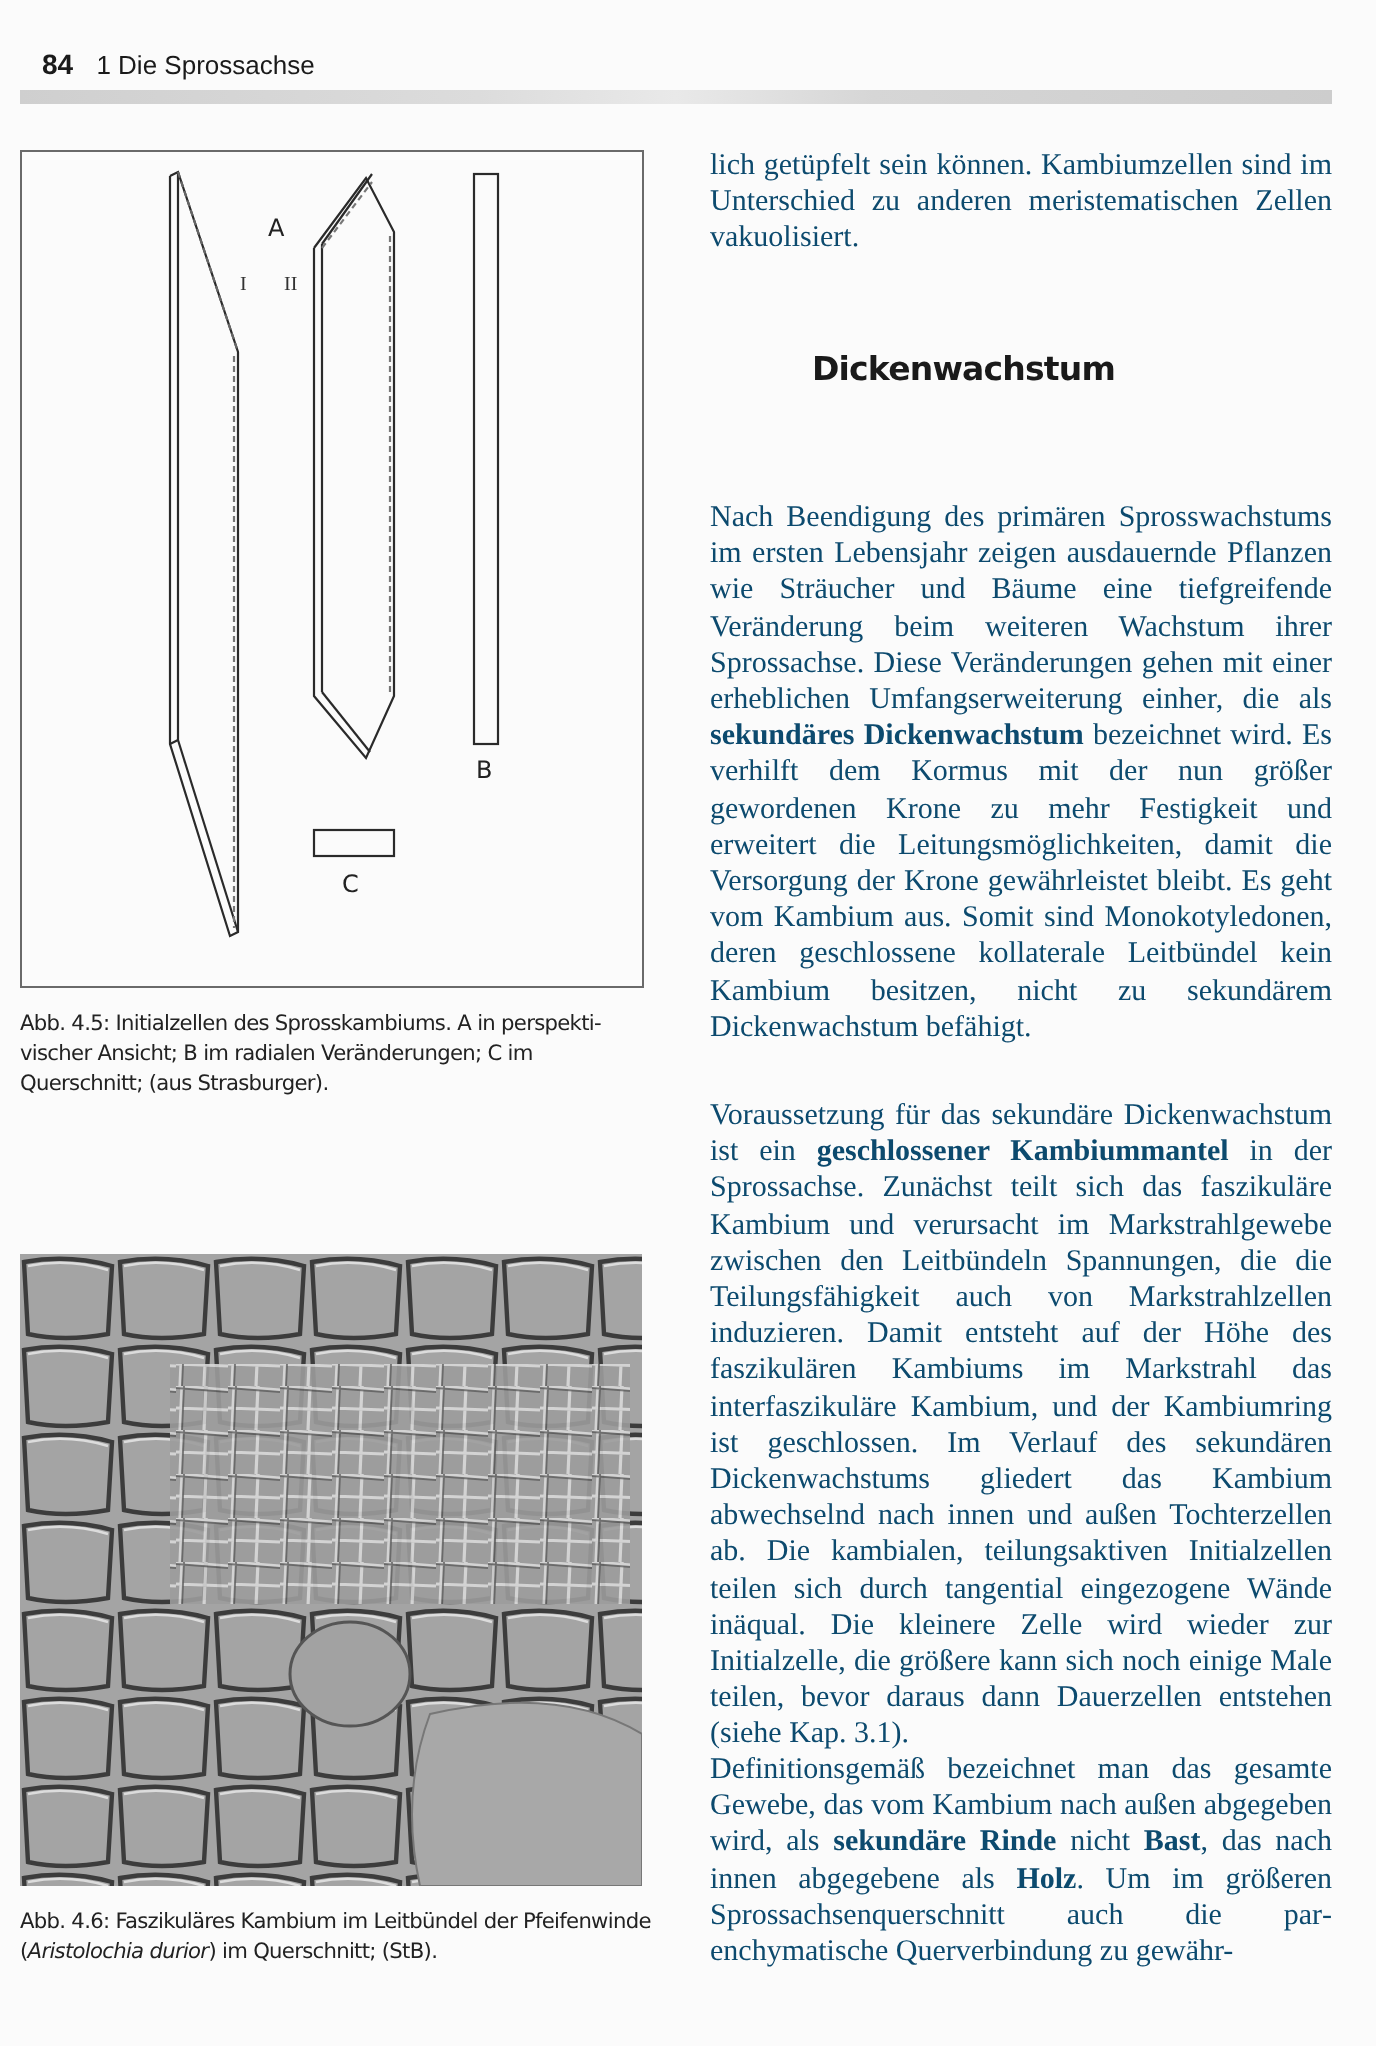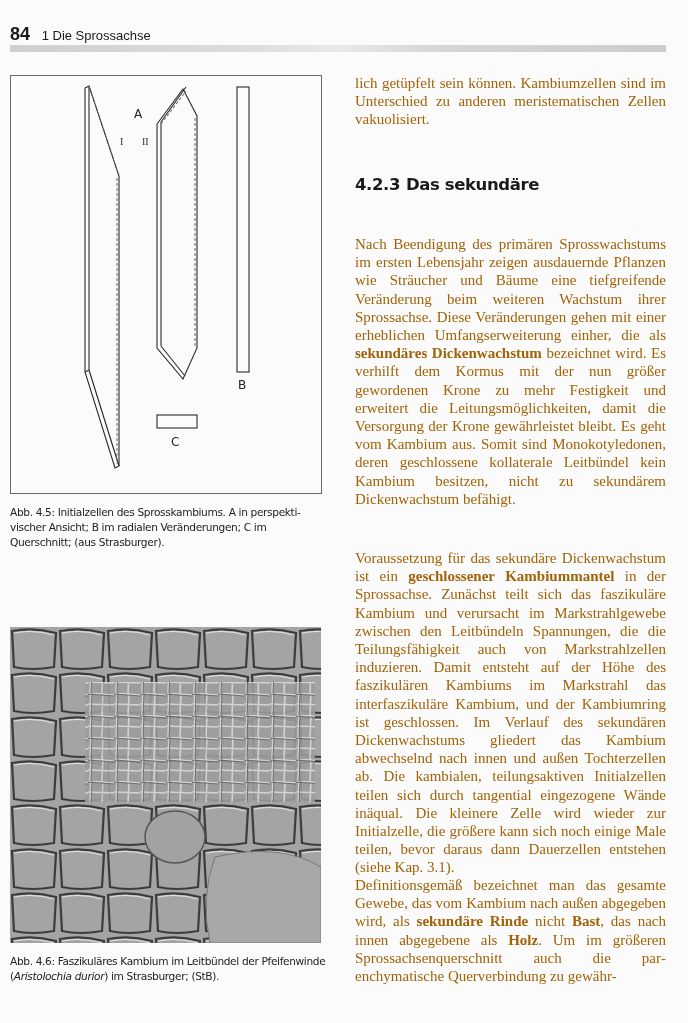--- a/index.html
+++ b/index.html
@@ -1,26 +1,26 @@
 <!DOCTYPE html>
 <html><head>
 <meta charset="utf-8">
 <style>
   html, body { margin:0; padding:0; }
   body { width:688px; height:1023px; background:#fbfbfb; position:relative; overflow:hidden; color:#1a1a1a; }
   .header { position:absolute; left:10px; top:24px; font-family:"Liberation Sans", sans-serif; font-size:13px; }
-  .header .pg { font-weight:bold; font-size:18px; margin-right:8px; }
+  .header .pg { font-weight:bold; font-size:14px; margin-right:8px;margin-left:11px; }
   .rule { position:absolute; left:10px; top:45px; width:656px; height:7px;
           background:linear-gradient(90deg,#cfcfcf 0%,#dcdcdc 35%,#e9e9e9 50%,#d6d6d6 65%,#cdcdcd 100%); }
   .fig1 { position:absolute; left:10px; top:75px; width:310px; height:417px; border:1px solid #6a6a6a; background:#fbfbfb; }
   .fig1 svg { position:absolute; left:0; top:0; }
   .caption { position:absolute; left:10px; width:318px; font-family:"DejaVu Sans", sans-serif; font-size:10.6px; line-height:15px; letter-spacing:-0.35px; color:#222; }
   .caption b { font-weight:normal; }
   .micro { position:absolute; left:10px; top:627px; width:311px; height:316px; overflow:hidden; background:#9a9a9a; }
-  .col { position:absolute; left:355px; width:311px; font-family:"Liberation Serif", serif; font-size:15px; line-height:18.2px; color:#a16207; text-align:justify; hyphens:manual; }
+  .col { position:absolute; left:355px; width:311px; font-family:"Liberation Serif", serif; font-size:15px; line-height:18.2px; color:#0c4a6e; text-align:justify; hyphens:manual; }
   .col p { margin:0; }
   .sec { position:absolute; left:355px; top:172px; font-family:"DejaVu Sans", sans-serif; font-weight:bold; font-size:16.5px; line-height:25px; letter-spacing:-0.4px; }
   .sec .num { display:inline-block; width:51px; }
   .sec .t2 { padding-left:51px; }
 </style>
 </head>
 <body>
 
 <div class="header">
   <span class="pg">84</span>
@@ -77,32 +77,32 @@
       </pattern>
     </defs>
     <rect width="311" height="316" fill="url(#big)"></rect>
     <rect x="75" y="55" width="230" height="120" fill="url(#cells)" opacity="0.9"></rect>
     <path d="M205,230 Q270,215 311,240 L311,316 L200,316 Q190,270 205,230 Z" fill="#a8a8a8" stroke="#777" stroke-width="1"></path>
     <ellipse cx="165" cy="210" rx="30" ry="26" fill="#a2a2a2" stroke="#555" stroke-width="1.5"></ellipse>
   </svg>
 </div>
 
 <div class="caption" style="top:954px;">
-  <b>Abb. 4.6:</b><span> Faszikuläres Kambium im Leitbündel der Pfeifen­winde (</span><i>Aristolochia durior</i><span>) im Strasburger; (StB).</span>
+  <b>Abb. 4.6:</b><span> Faszikuläres Kambium im Leitbündel der Pfeifen­winde (</span><i>Aristolochia durior</i><span>) im Querschnitt; (StB).</span>
 </div>
 
 <div class="col" style="top:74px;">
   <p>lich getüpfelt sein können. Kambiumzellen sind im Unterschied zu anderen meristematischen Zellen vakuolisiert.</p>
 </div>
 
 <div class="sec">
-  <div><span class="num">4.2.3</span><span>Das sekundäre</span></div>
+  <div class="t2">Dickenwachstum</div>
 </div>
 
-<div class="col" style="top:235px;">
+<div class="col" style="top:250px;">
   <p><span>Nach Beendigung des primären Sprosswachs­tums im ersten Lebensjahr zeigen ausdauernde Pflanzen wie Sträucher und Bäume eine tief­greifende Veränderung beim weiteren Wachs­tum ihrer Sprossachse. Diese Veränderungen gehen mit einer erheblichen Umfangserweite­rung einher, die als </span><b>sekundäres Dickenwachs­tum</b><span> bezeichnet wird. Es verhilft dem Kormus mit der nun größer gewordenen Krone zu mehr Festigkeit und erweitert die Leitungsmöglich­keiten, damit die Versorgung der Krone gewähr­leistet bleibt. Es geht vom Kambium aus. So­mit sind Monokotyledonen, deren geschlossene kollaterale Leitbündel kein Kambium besitzen, nicht zu sekundärem Dickenwachstum be­fähigt.</span></p>
 </div>
 
 <div class="col" style="top:549px;">
   <p><span>Voraussetzung für das sekundäre Dicken­wachstum ist ein </span><b>geschlossener Kambium­mantel</b><span> in der Sprossachse. Zunächst teilt sich das faszikuläre Kambium und verursacht im Markstrahlgewebe zwischen den Leitbündeln Spannungen, die die Teilungsfähigkeit auch von Markstrahlzellen induzieren. Damit entsteht auf der Höhe des faszikulären Kambiums im Mark­strahl das interfaszikuläre Kambium, und der Kambiumring ist geschlossen. Im Verlauf des sekundären Dickenwachstums gliedert das Kambium abwechselnd nach innen und außen Tochterzellen ab. Die kambialen, teilungsakti­ven Initialzellen teilen sich durch tangential ein­gezogene Wände inäqual. Die kleinere Zelle wird wieder zur Initialzelle, die größere kann sich noch einige Male teilen, bevor daraus dann Dauerzellen entstehen (siehe Kap. 3.1).</span></p>
 </div>
 
 <div class="col" style="top:876px;">
   <p><span>Definitionsgemäß bezeichnet man das gesamte Gewebe, das vom Kambium nach außen abge­geben wird, als </span><b>sekundäre Rinde</b><span> nicht </span><b>Bast</b><span>, das nach innen abgegebene als </span><b>Holz</b><span>. Um im größeren Sprossachsenquerschnitt auch die par­enchymatische Querverbindung zu gewähr-</span></p>
 </div>

